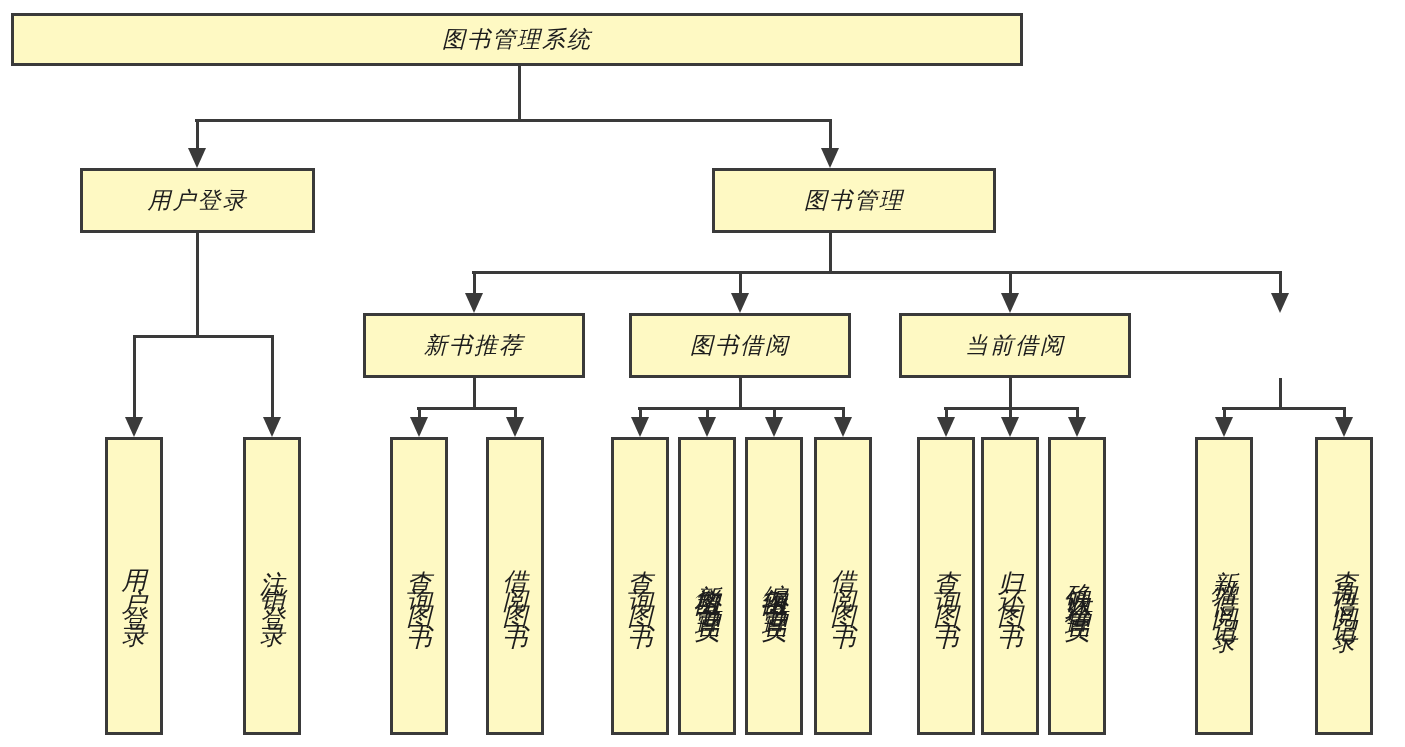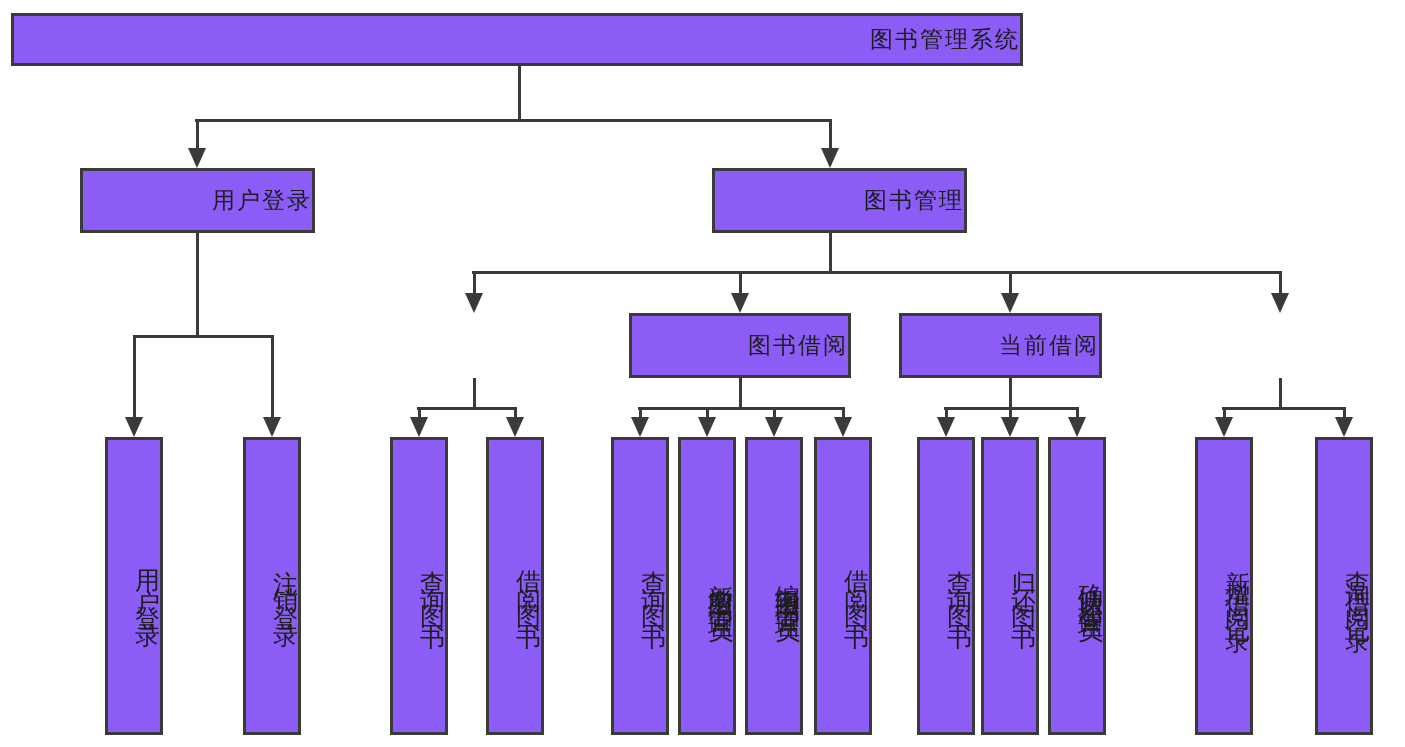--- a/index.html
+++ b/index.html
@@ -7,23 +7,24 @@
     position:relative;
     width:1405px;height:747px;
     background:#ffffff;
     font-family:"Liberation Sans","DejaVu Sans",sans-serif;
     overflow:hidden;
   }
   .node{
     position:absolute;
     box-sizing:border-box;
     border:3px solid #3a3a3a;
-    background:#8b5cf6;
-    display:flex;align-items:center;justify-content:flex-end;
+    background:#fef9c3;
+    display:flex;align-items:center;justify-content:center;
     z-index:2;
+    font-style:italic;
   }
   .hnode span{
     font-size:23px;color:#1d1d1d;letter-spacing:2px;white-space:nowrap;
   }
   .leaf{width:58px;height:298px;}
   .vtext{
     writing-mode:vertical-rl;
     text-orientation:mixed;
     font-size:25px;color:#1d1d1d;
     line-height:1;
@@ -53,30 +54,33 @@
 <div class="canvas">
 
   <div class="node hnode" style="left:11px;top:13px;width:1012px;height:53px;">
     <span>图书管理系统</span>
   </div>
 
   <div class="node hnode" style="left:80px;top:168px;width:235px;height:65px;">
     <span>用户登录</span>
   </div>
 
-  <div class="node hnode" style="left:712px;top:168px;width:255px;height:65px;">
+  <div class="node hnode" style="left:712px;top:168px;width:284px;height:65px;">
     <span>图书管理</span>
   </div>
 
+  <div class="node hnode" style="left:363px;top:313px;width:222px;height:65px;">
+    <span>新书推荐</span>
+  </div>
 
   <div class="node hnode" style="left:629px;top:313px;width:222px;height:65px;">
     <span>图书借阅</span>
   </div>
 
-  <div class="node hnode" style="left:899px;top:313px;width:203px;height:65px;">
+  <div class="node hnode" style="left:899px;top:313px;width:232px;height:65px;">
     <span>当前借阅</span>
   </div>
 
 
   <div class="node leaf" style="left:105px;top:437px;">
     <span class="vtext sparse">用户登录</span>
   </div>
   <div class="node leaf" style="left:243px;top:437px;">
     <span class="vtext sparse">注销登录</span>
   </div>

